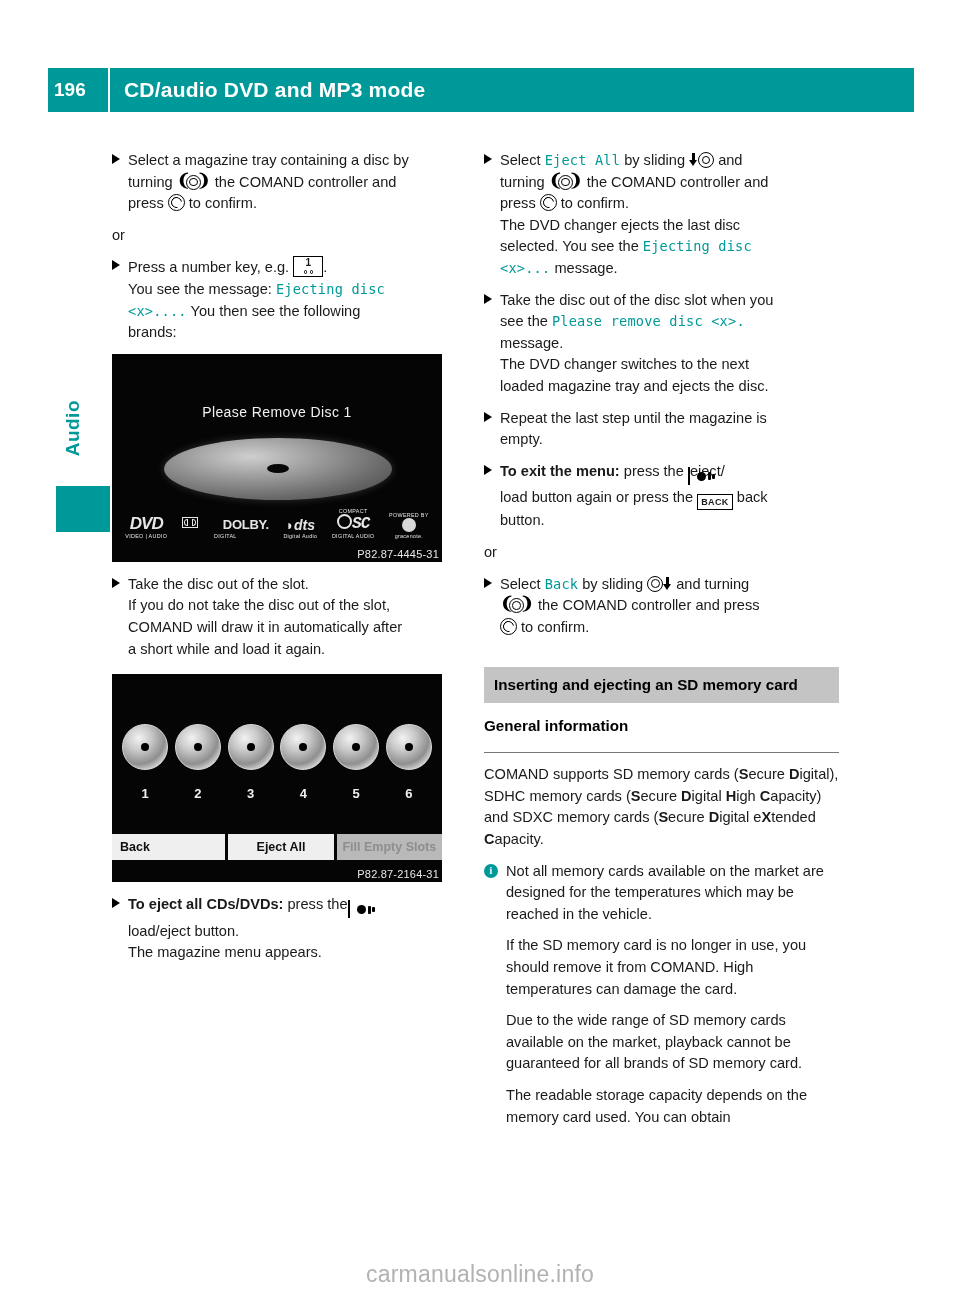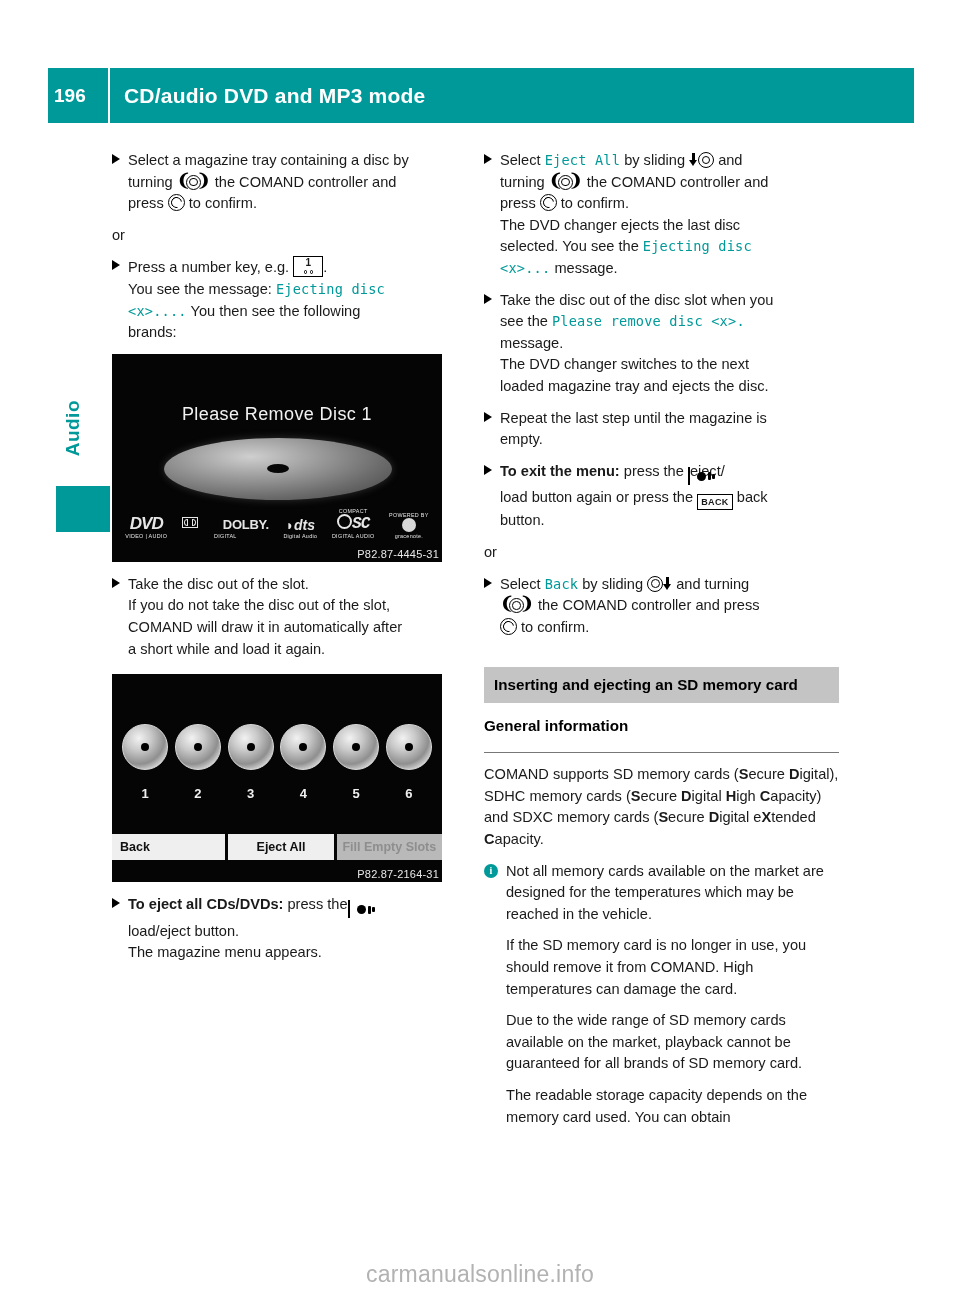--- a/index.html
+++ b/index.html
@@ -8,21 +8,21 @@
     background:#ffffff;
     font-family:"Liberation Sans", sans-serif;
     color:#1a1a1a;
     position:relative;
     overflow:hidden;
   }
   .page { position:absolute; inset:0; }
 
   
   .header {
-    position:absolute; left:48px; top:68px; width:866px; height:55px;
+    position:absolute; left:48px; top:68px; width:866px; height:44px;
     background:#009999;
     display:flex; align-items:center;
   }
   .header .pg {
     width:54px; text-align:left; padding-left:6px;
     color:#ffffff; font-size:19px; font-weight:bold;
     letter-spacing:0px;
   }
   .header .rule { width:2px; height:55px; background:#ffffff; }
   .header .title {
@@ -190,21 +190,21 @@
     overflow:hidden;
   }
   .fig-inner-cap {
     position:absolute; right:3px; bottom:2px;
     font-size:11px; color:#e8e8e8; letter-spacing:.2px;
   }
 
   
   .f1-title {
     position:absolute; left:0; right:0; top:50px; text-align:center;
-    color:#f2f2f2; font-size:18px; letter-spacing:.4px;
+    color:#f2f2f2; font-size:14px; letter-spacing:.4px;
   }
   .f1-disc {
     position:absolute; left:52px; top:84px; width:228px; height:62px;
     border-radius:50%;
     background:
       radial-gradient(ellipse at 38% 30%, #cfcfcf 0%, #9a9a9a 35%, #6d6d6d 65%, #3e3e3e 100%);
     box-shadow:0 0 8px rgba(180,180,180,.25);
   }
   .f1-hole {
     position:absolute; left:50%; top:50%; width:22px; height:9px;

